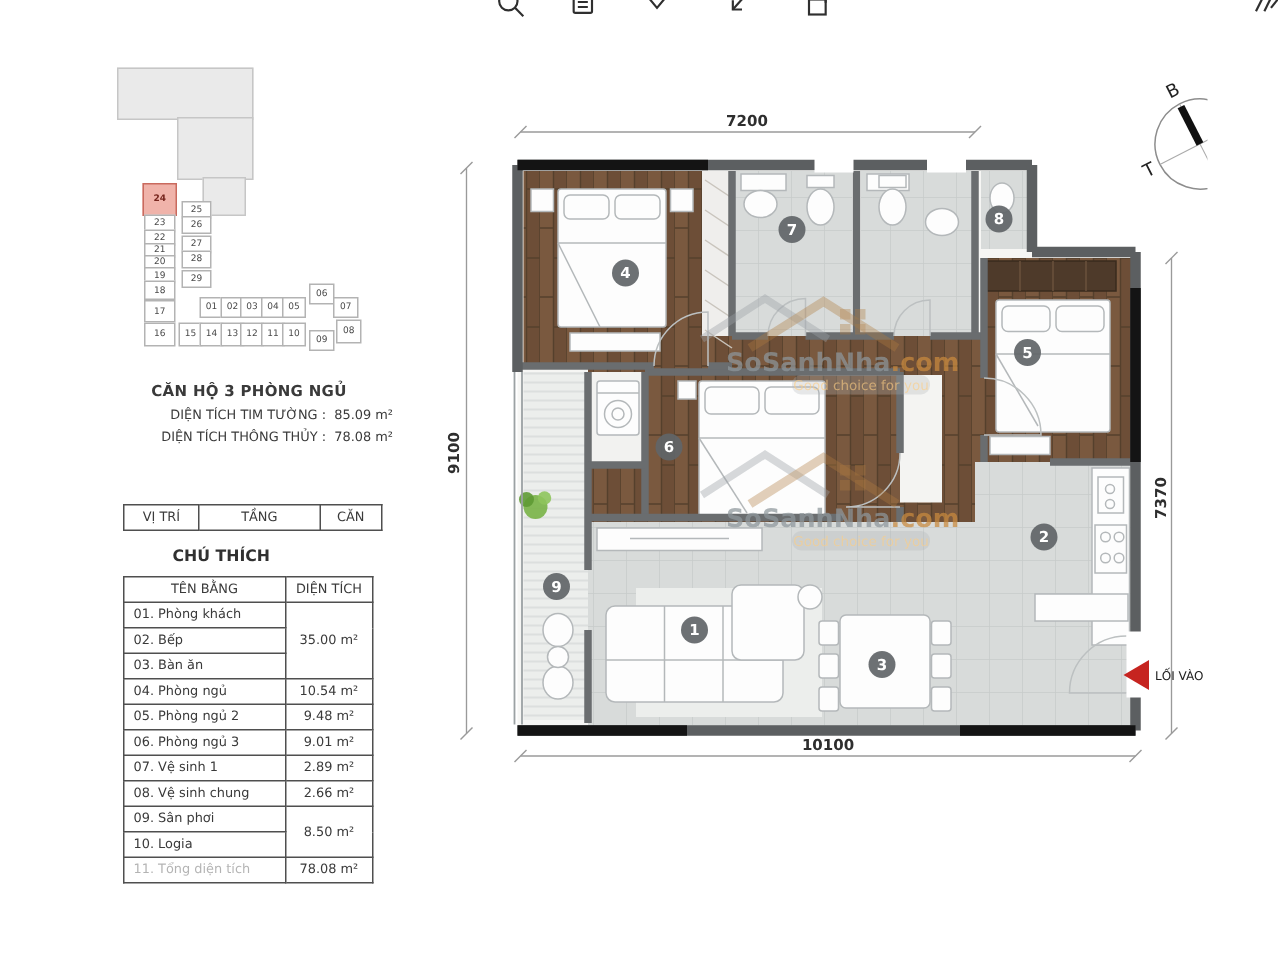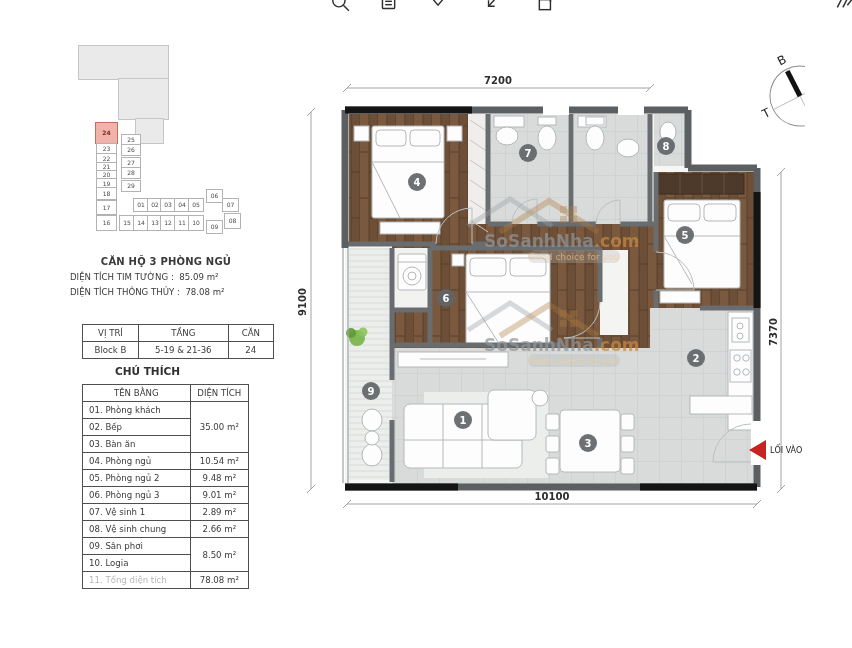--- a/index.html
+++ b/index.html
@@ -10,26 +10,26 @@
   .tool-ic svg{width:20px;height:20px;stroke:#2f2f2f;fill:none;stroke-width:1.3;}
   
   #keyplan{position:absolute;left:70px;top:38px;width:195px;height:215px;}
   .mass{position:absolute;background:#eaeaea;border:1px solid #c6c6c6;}
   .kcell{position:absolute;background:#fff;border:1px solid #b3b3b3;color:#4a4a4a;
          font-size:6px;display:flex;align-items:center;justify-content:center;line-height:1;}
   .kcell.hl{background:#f0b3aa;border-color:#c96a5e;color:#76251d;font-weight:bold;}
   
   #unit-title{position:absolute;left:78px;top:256px;width:176px;text-align:center;
               font-size:10px;font-weight:bold;letter-spacing:.2px;color:#3a3a3a;}
-  .area-line{position:absolute;left:70px;width:192px;text-align:left;font-size:8.6px;color:#3a3a3a;}
+  .area-line{position:absolute;left:70px;width:192px;text-align:right;font-size:8.6px;color:#3a3a3a;}
   .area-line b{font-weight:normal;}
   
   table{border-collapse:collapse;font-size:8.6px;color:#3a3a3a;}
   td,th{border:1px solid #4f4f4f;text-align:center;padding:0 2px;height:16px;font-weight:normal;}
-  #loc-table{position:absolute;left:82px;top:324px;width:192px;}
+  #loc-table{position:absolute;left:82px;top:336px;width:173px;}
   #legend-title{position:absolute;left:83px;top:365px;font-size:10.5px;font-weight:bold;color:#303030;margin-left:32px;}
   #legend-table{position:absolute;left:82px;top:384px;width:167px;}
   #legend-table td:first-child{text-align:left;padding-left:6px;}
   #legend-table .faded{opacity:.38;}
   
   #plan-svg{position:absolute;left:295px;top:48px;width:510px;height:475px;}
   
   #caption{position:absolute;left:330px;top:572px;width:460px;text-align:center;
            font-size:10.5px;font-weight:600;letter-spacing:.3px;color:#4b4b4b;}
   text{font-family:"DejaVu Sans",sans-serif;}
@@ -124,25 +124,20 @@
     <span>DIỆN TÍCH THÔNG THỦY :</span>&nbsp;&nbsp;<b>78.08 m²</b>
   </div>
 
   <table id="loc-table">
     <tbody>
         <tr>
       <th style="width:48px">VỊ TRÍ</th>
       <th style="width:80px">TẦNG</th>
       <th style="width:38px">CĂN</th>
     </tr>
-    <tr>
-      <td>Block B</td>
-      <td>5-19 &amp; 21-36</td>
-      <td>24</td>
-    </tr>
   </tbody>
     </table>
 
   <div id="legend-title">CHÚ THÍCH</div>
   <table id="legend-table">
     <thead>
       <tr>
         <th style="width:109px">TÊN BẰNG</th>
         <th style="width:56px">DIỆN TÍCH</th>
       </tr>

